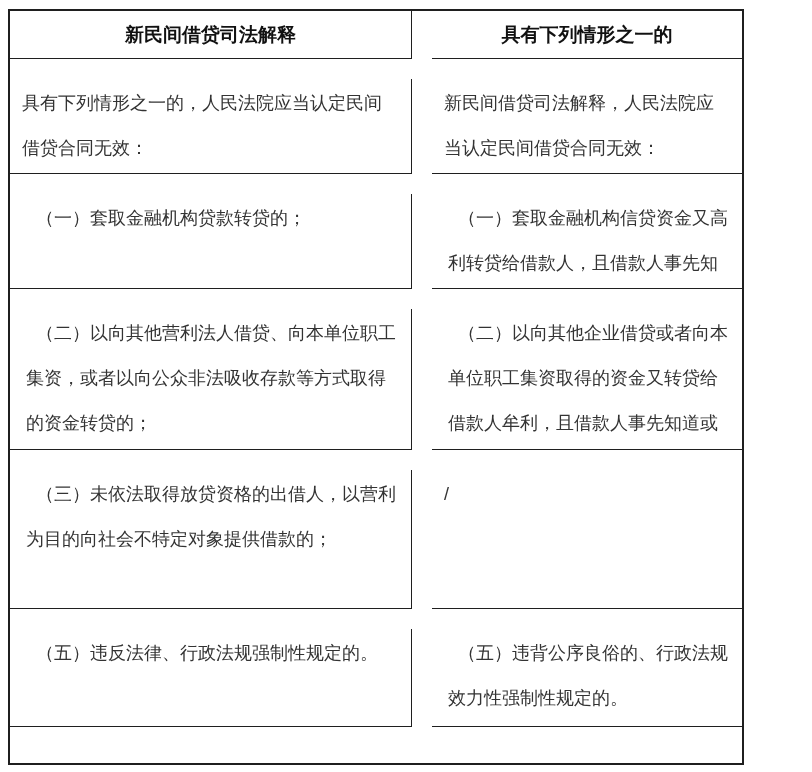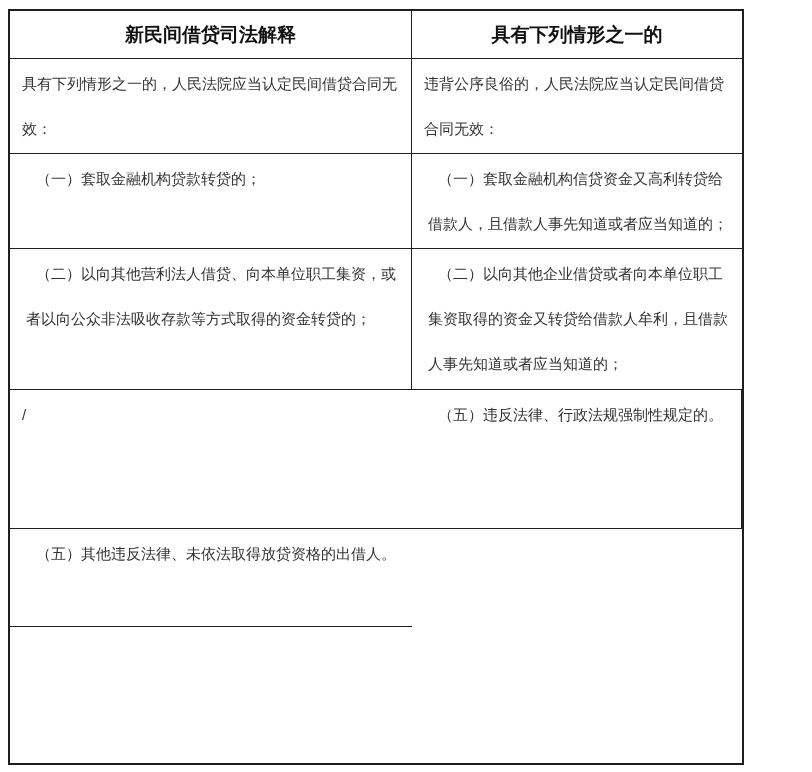--- a/index.html
+++ b/index.html
@@ -20,26 +20,27 @@
     left: 8px;
     top: 9px;
     width: 736px;
     height: 756px;
     box-sizing: border-box;
     border: 2px solid #1f1f1f;
     display: grid;
     grid-template-columns: 402px 1fr;
     grid-template-rows: 48px 95px 95px 141px 139px 98px 90px 1fr;
     background: #ffffff;
+    gap: 20px;
   }
   .cell {
     box-sizing: border-box;
     border-bottom: 1px solid #1f1f1f;
     padding: 2px 14px 0 12px;
-    font-size: 15px;
+    font-size: 18px;
     line-height: 45px;
     color: #333333;
     overflow: hidden;
     text-align: left;
   }
   .col-l {
     border-right: 1px solid #1f1f1f;
   }
   .last {
     border-bottom: none;
@@ -61,29 +62,30 @@
 </head>
 <body>
 
 <div class="page">
   <div class="cmp-table">
 
     <div class="cell col-l hcell">新民间借贷司法解释</div>
     <div class="cell hcell">具有下列情形之一的</div>
 
     <div class="cell col-l">具有下列情形之一的，人民法院应当认定民间借贷合同无效：</div>
-    <div class="cell">违背公序良俗的，人民法院应当认定民间借贷合同无效：</div>
+    <div class="cell">新民间借贷司法解释，人民法院应当认定民间借贷合同无效：</div>
 
     <div class="cell col-l indent">（一）套取金融机构贷款转贷的；</div>
     <div class="cell indent">（一）套取金融机构信贷资金又高利转贷给借款人，且借款人事先知道或者应当知道的；</div>
 
     <div class="cell col-l indent">（二）以向其他营利法人借贷、向本单位职工集资，或者以向公众非法吸收存款等方式取得的资金转贷的；</div>
     <div class="cell indent">（二）以向其他企业借贷或者向本单位职工集资取得的资金又转贷给借款人牟利，且借款人事先知道或者应当知道的；</div>
 
+    <div class="cell col-l indent">（三）未依法取得放贷资格的出借人，以营利为目的向社会不特定对象提供借款的；</div>
     <div class="cell">/</div>
 
 
     <div class="cell col-l indent">（五）违反法律、行政法规强制性规定的。</div>
-    <div class="cell indent">（五）其他违反法律、未依法取得放贷资格的出借人。</div>
+    <div class="cell indent">（五）违背公序良俗的、行政法规效力性强制性规定的。</div>
 
 
   </div>
 </div>
 
 </body></html>

